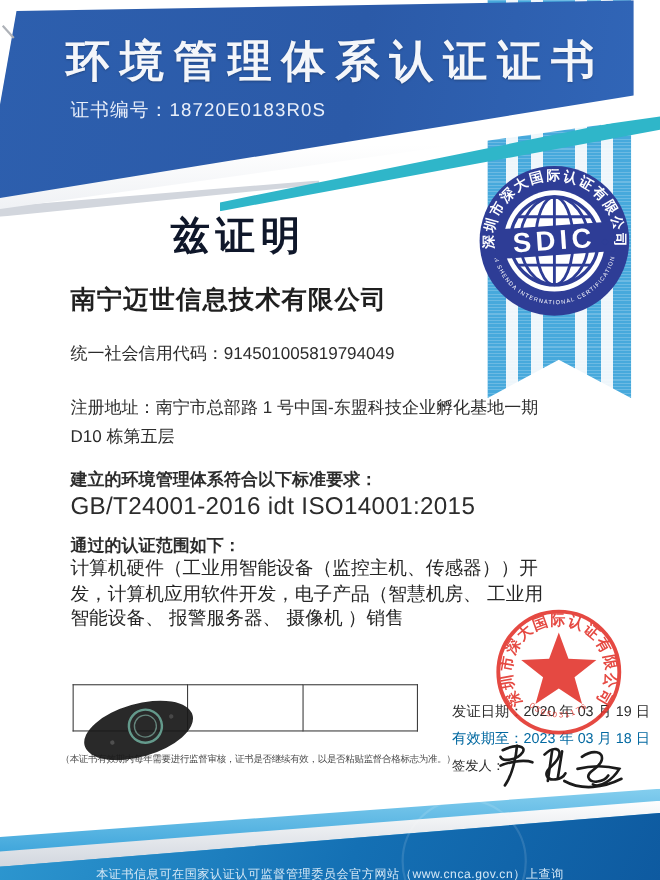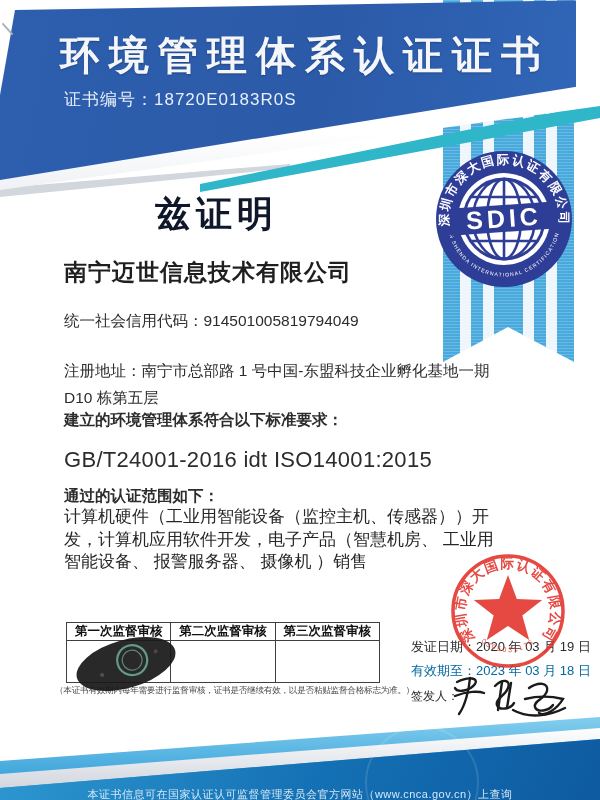--- a/index.html
+++ b/index.html
@@ -54,21 +54,21 @@
   }
 
   
   .logo-svg{left:428px;top:143px;width:152px;height:152px;z-index:5;}
 
   
   .statement{left:155px;top:190px;font-size:36px;font-weight:600;letter-spacing:5px;color:#0f172a;z-index:6;}
   .company{left:64px;top:257px;font-size:23px;font-weight:600;letter-spacing:1px;color:#1f1f1f;z-index:6;}
   .credit{left:64px;top:311px;font-size:15.5px;color:#2c2c2c;z-index:6;}
   .address{left:64px;top:357px;width:438px;font-size:15.5px;line-height:27px;color:#2c2c2c;z-index:6;}
-  .std-intro{left:64px;top:410px;font-size:15.5px;font-weight:600;color:#2c2c2c;z-index:6;}
+  .std-intro{left:64px;top:426px;font-size:15.5px;font-weight:600;color:#2c2c2c;z-index:6;}
   .std{left:64px;top:447px;font-size:22px;color:#2c2c2c;z-index:6;letter-spacing:.3px;}
   .scope-intro{left:64px;top:486px;font-size:15.5px;color:#2c2c2c;z-index:6;font-weight:bold;}
   .scope{left:64px;top:506px;width:434px;font-size:17px;line-height:22.5px;color:#262626;z-index:6;}
 
   
   .audit{left:66px;top:622px;width:314px;z-index:6;border-collapse:collapse;table-layout:fixed;}
   .audit th,.audit td{border:1px solid #3f3f3f;text-align:center;padding:0;}
   .audit th{height:17px;font-size:12.5px;font-weight:700;color:#111;}
   .audit td{height:41px;}
   .ink-stamp{left:70px;top:634px;width:112px;height:64px;z-index:7;}
@@ -151,25 +151,20 @@
 <div class="abs company">南宁迈世信息技术有限公司</div>
 <div class="abs credit">统一社会信用代码：914501005819794049</div>
 <div class="abs address">注册地址：南宁市总部路 1 号中国-东盟科技企业孵化基地一期 D10 栋第五层</div>
 <div class="abs std-intro">建立的环境管理体系符合以下标准要求：</div>
 <div class="abs std">GB/T24001-2016 idt ISO14001:2015</div>
 <div class="abs scope-intro">通过的认证范围如下：</div>
 <div class="abs scope">计算机硬件（工业用智能设备（监控主机、传感器））开发，计算机应用软件开发，电子产品（智慧机房、 工业用智能设备、 报警服务器、 摄像机 ）销售</div>
 
 <table class="abs audit">
   <tbody>
-      <tr>
-    <th>第一次监督审核</th>
-    <th>第二次监督审核</th>
-    <th>第三次监督审核</th>
-  </tr>
   <tr>
     <td></td>
     <td></td>
     <td></td>
   </tr>
 </tbody>
   </table>
 
 <svg class="abs ink-stamp" viewBox="0 0 112 64">
   <g transform="rotate(-16 56 30)">

